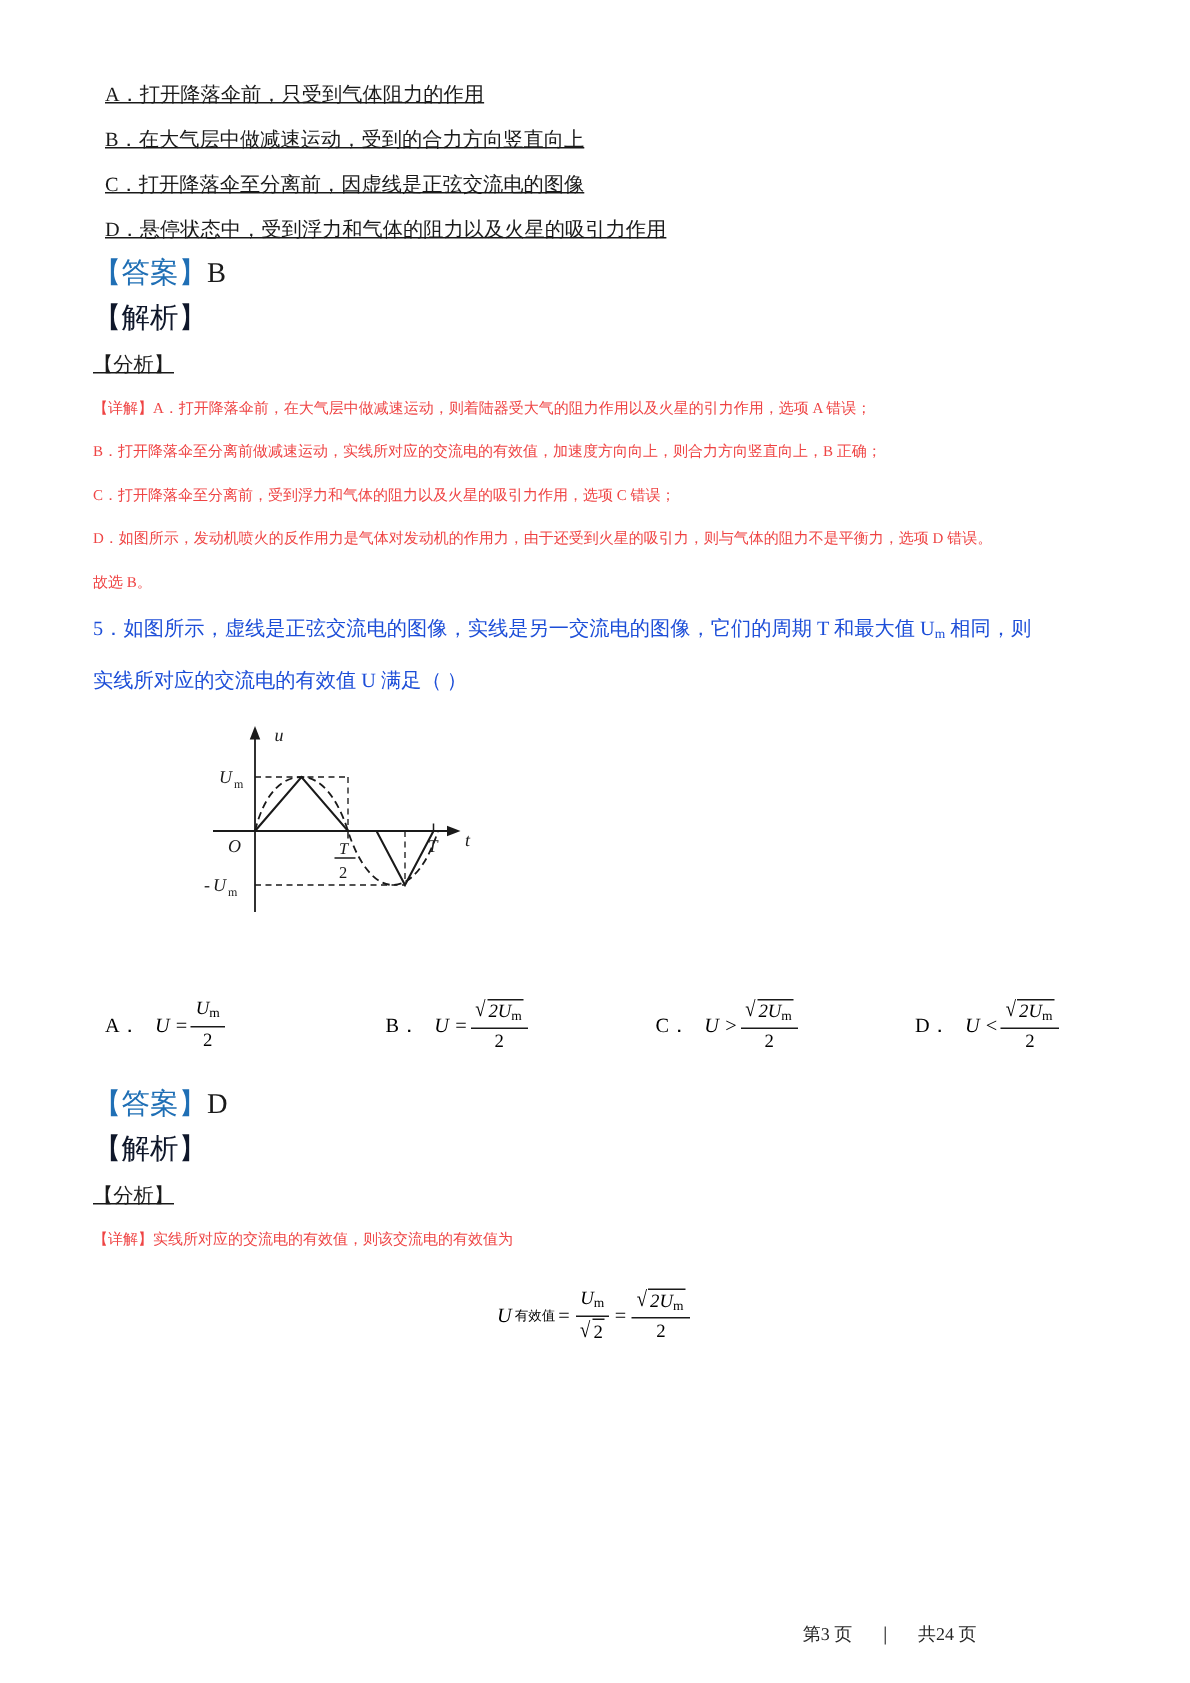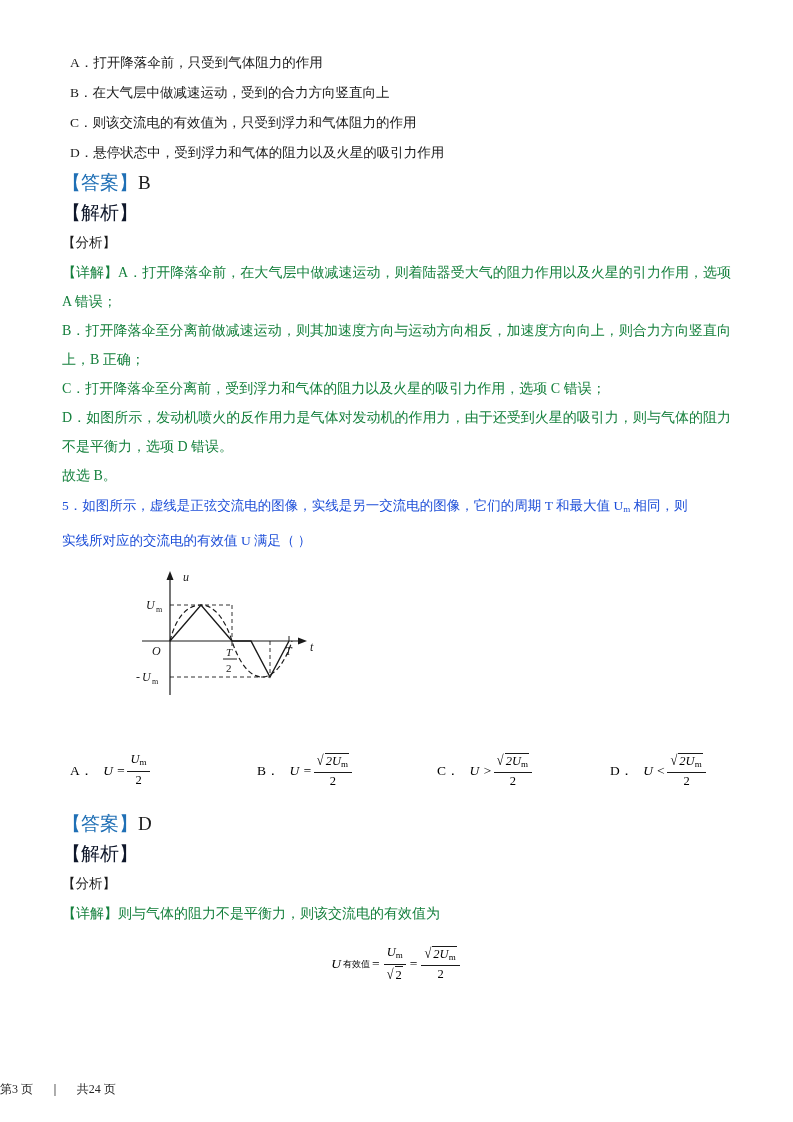--- a/index.html
+++ b/index.html
@@ -20,41 +20,42 @@
     width: 793px;
     height: 1122px;
     box-sizing: border-box;
     padding: 48px 62px 0 62px;
   }
   .line {
     font-size: 13.5px;
     line-height: 30px;
     color: #1a1a1a;
     white-space: pre-wrap;
+    text-decoration: underline;
   }
   .opt {
     padding-left: 8px;
   }
   .blue {
     color: #0f172a;
   }
   .ans-line {
     font-size: 19px;
     line-height: 30px;
   }
   .ans-label {
     color: #1f6fb5;
   }
   .ans-val {
     color: #1a1a1a;
   }
   .para {
-    font-size: 14px;
+    font-size: 10px;
     line-height: 29px;
-    color: #15803d;
+    color: #ef4444;
     text-align: justify;
   }
   .q-block {
     font-size: 13.5px;
     line-height: 32px;
     color: #1d4ed8;
   }
   sub {
     font-size: 9px;
     vertical-align: -0.25em;
@@ -135,47 +136,47 @@
   .formula-inline {
     display: inline-flex;
     align-items: center;
     gap: 2px;
   }
   .footer {
     position: absolute;
     left: 0;
     bottom: 24px;
     width: 651px;
-    text-align: left;
+    text-align: right;
     font-size: 12px;
     color: #262626;
   }
   .sp {
     display: inline-block;
     width: 10px;
   }
 </style>
 </head>
 <body>
 
 <div class="page">
 
   <div class="line opt">A．打开降落伞前，只受到气体阻力的作用</div>
   <div class="line opt">B．在大气层中做减速运动，受到的合力方向竖直向上</div>
-  <div class="line opt">C．则该交流电的有效值为，只受到浮力和气体阻力的作用</div>
+  <div class="line opt">C．打开降落伞至分离前，因虚线是正弦交流电的图像</div>
   <div class="line opt">D．悬停状态中，受到浮力和气体的阻力以及火星的吸引力作用</div>
 
   <div class="ans-line"><span class="ans-label">【答案】</span><span class="ans-val">B</span></div>
 
   <div class="ans-line blue">【解析】</div>
 
   <div class="line">【分析】</div>
 
   <div class="para">【详解】A．打开降落伞前，在大气层中做减速运动，则着陆器受大气的阻力作用以及火星的引力作用，选项 A 错误；</div>
-  <div class="para">B．打开降落伞至分离前做减速运动，则其加速度方向与运动方向相反，加速度方向向上，则合力方向竖直向上，B 正确；</div>
+  <div class="para">B．打开降落伞至分离前做减速运动，实线所对应的交流电的有效值，加速度方向向上，则合力方向竖直向上，B 正确；</div>
   <div class="para">C．打开降落伞至分离前，受到浮力和气体的阻力以及火星的吸引力作用，选项 C 错误；</div>
   <div class="para">D．如图所示，发动机喷火的反作用力是气体对发动机的作用力，由于还受到火星的吸引力，则与气体的阻力不是平衡力，选项 D 错误。</div>
   <div class="para">故选 B。</div>
 
   <div class="q-block">
     <span>5．</span><span>如图所示，虚线是正弦交流电的图像，实线是另一交流电的图像，它们的周期 T 和最大值 U</span><sub>m</sub><span> 相同，则</span>
     <div>实线所对应的交流电的有效值 U 满足（          ）</div>
   </div>
 
   <div class="figure-wrap">
@@ -262,21 +263,21 @@
     </div>
 
   </div>
 
   <div class="ans-line"><span class="ans-label">【答案】</span><span class="ans-val">D</span></div>
 
   <div class="ans-line blue">【解析】</div>
 
   <div class="line">【分析】</div>
 
-  <div class="para">【详解】则与气体的阻力不是平衡力，则该交流电的有效值为</div>
+  <div class="para">【详解】实线所对应的交流电的有效值，则该交流电的有效值为</div>
 
   <div class="formula-center">
     <span class="formula-inline">
       <span class="ital">U</span>
         <sub>有效值</sub>
       <span>=</span>
       <span class="frac">
         <span class="num"><span class="ital">U</span><sub>m</sub></span>
         <span class="bar"></span>
         <span class="den"><span class="radical">√</span><span class="sqrt">2</span></span>

